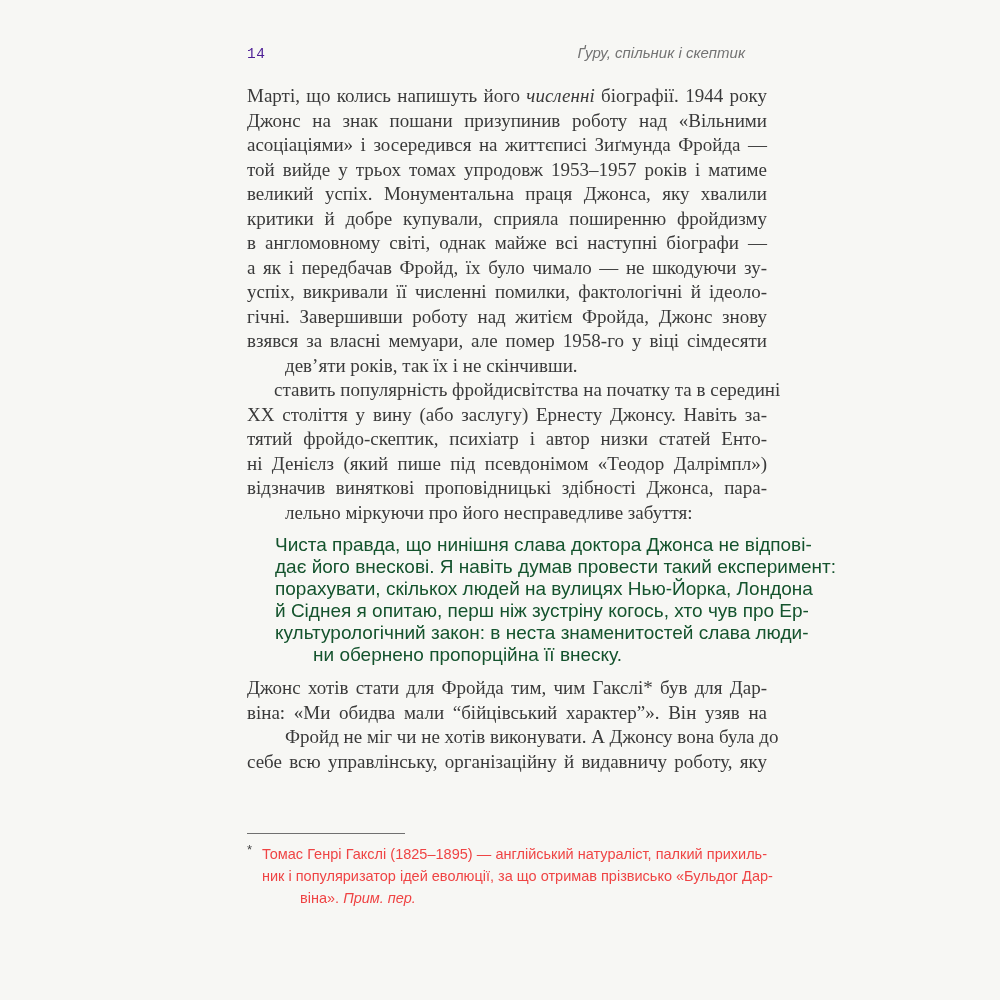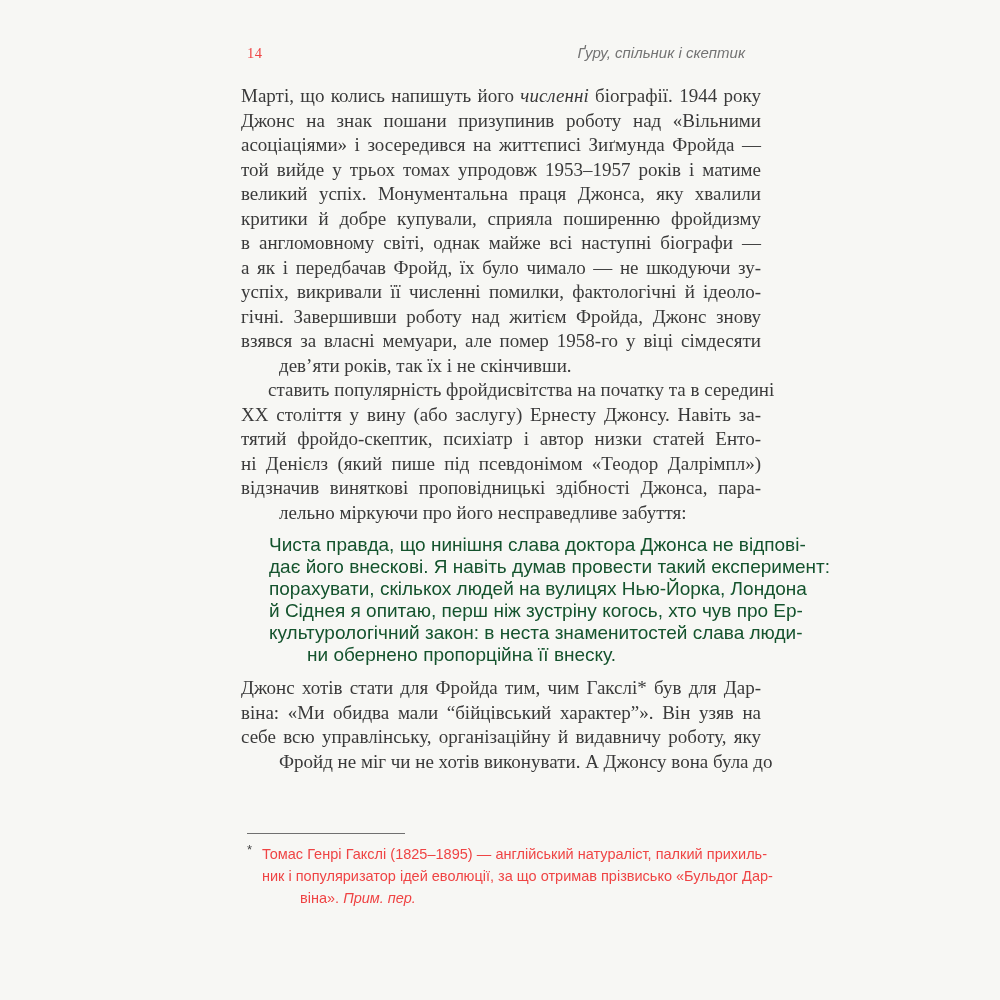--- a/index.html
+++ b/index.html
@@ -16,35 +16,35 @@
   .runhead {
     position: absolute;
     left: 247px;
     top: 44px;
     width: 498px;
     display: flex;
     justify-content: space-between;
     align-items: baseline;
   }
   .page-num {
-    font-family: Liberation Serif, serif;
+    font-family: Liberation Mono, monospace;
     font-size: 14.5px;
-    color: #ef4444;
+    color: #4c1d95;
     letter-spacing: 0.5px;
   }
   .run-title {
     font-family: "Liberation Sans", sans-serif;
     font-style: italic;
     font-size: 15px;
     color: #737373;
   }
   
   .content {
     position: absolute;
-    left: 241px;
+    left: 247px;
     top: 84px;
     width: 520px;
   }
   .para { margin: 0; }
   .pline {
     font-size: 19px;
     line-height: 24.5px;
     text-align: justify;
     text-align-last: justify;
     text-justify: inter-word;
@@ -130,22 +130,22 @@
         <div class="pline">Чиста правда, що нинішня слава доктора Джонса не відпові-</div>
         <div class="pline">дає його внескові. Я навіть думав провести такий експеримент:</div>
         <div class="pline">порахувати, скількох людей на вулицях Нью-Йорка, Лондона</div>
         <div class="pline">й Сіднея я опитаю, перш ніж зустріну когось, хто чув про Ер-</div>
         <div class="pline">культурологічний закон: в неста знаменитостей слава люди-</div>
         <div class="pline lastline">ни обернено пропорційна її внеску.</div>
       </div>
       <div class="para">
         <div class="pline">Джонс хотів стати для Фройда тим, чим Гакслі* був для Дар-</div>
         <div class="pline">віна: «Ми обидва мали “бійцівський характер”». Він узяв на</div>
+        <div class="pline lastline">Фройд не міг чи не хотів виконувати. А Джонсу вона була до</div>
         <div class="pline">себе всю управлінську, організаційну й видавничу роботу, яку</div>
-        <div class="pline lastline">Фройд не міг чи не хотів виконувати. А Джонсу вона була до</div>
       </div>
     </div>
 
   <div class="footer-area">
     <div class="fn-rule"></div>
     <div class="footnote">
       <span class="fn-marker">*</span>
       <div id="footnote-lines">
           <div class="pline">Томас Генрі Гакслі (1825–1895) — англійський натураліст, палкий прихиль-</div>
           <div class="pline">ник і популяризатор ідей еволюції, за що отримав прізвисько «Бульдог Дар-</div>

